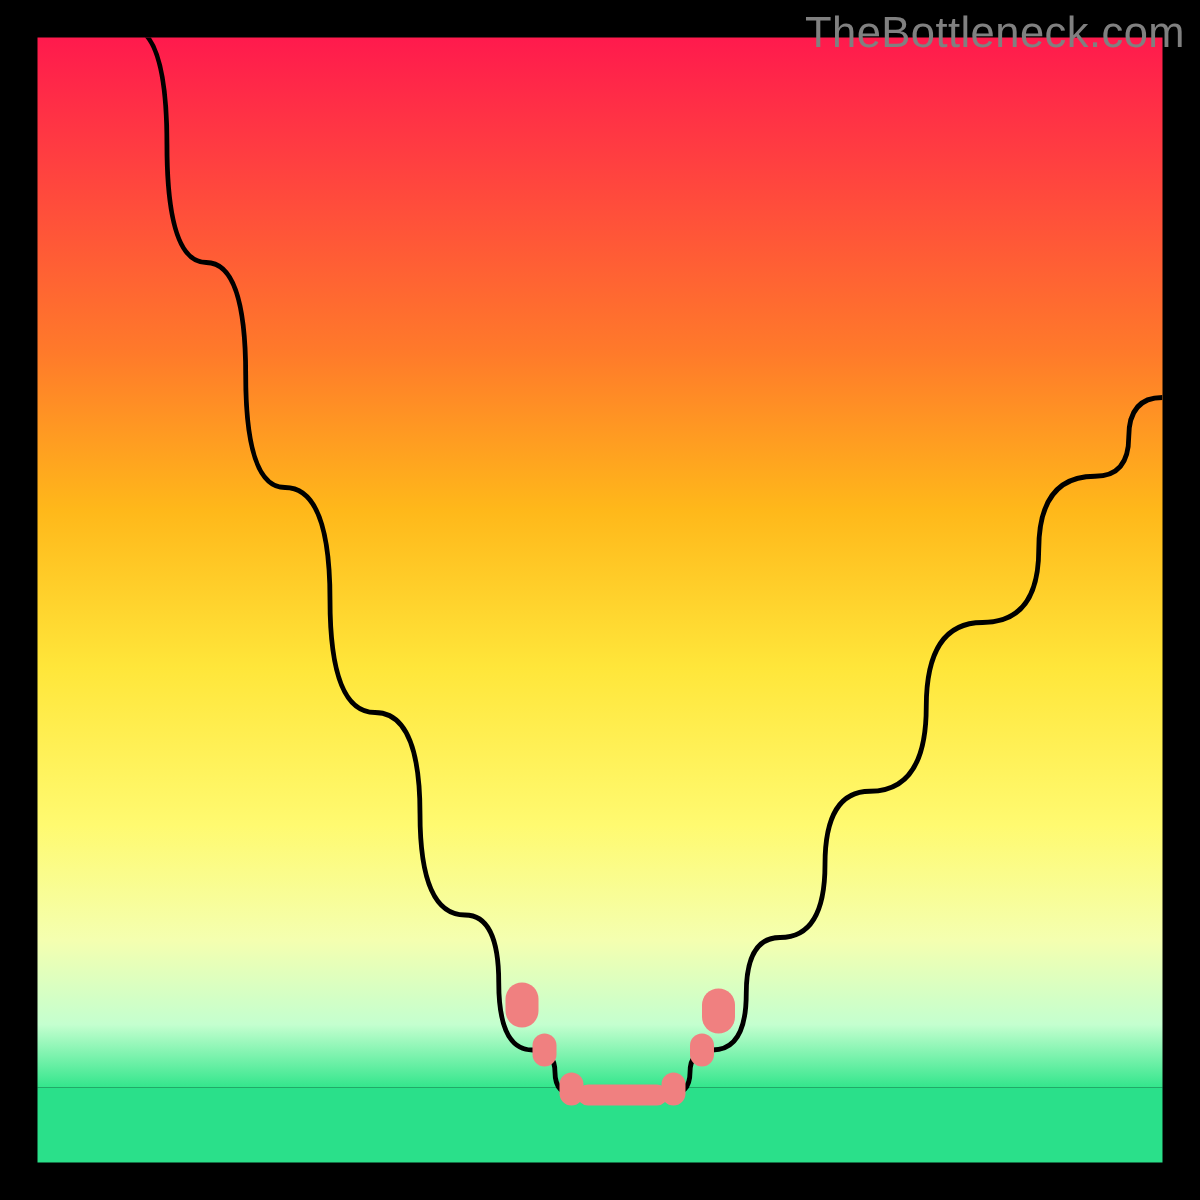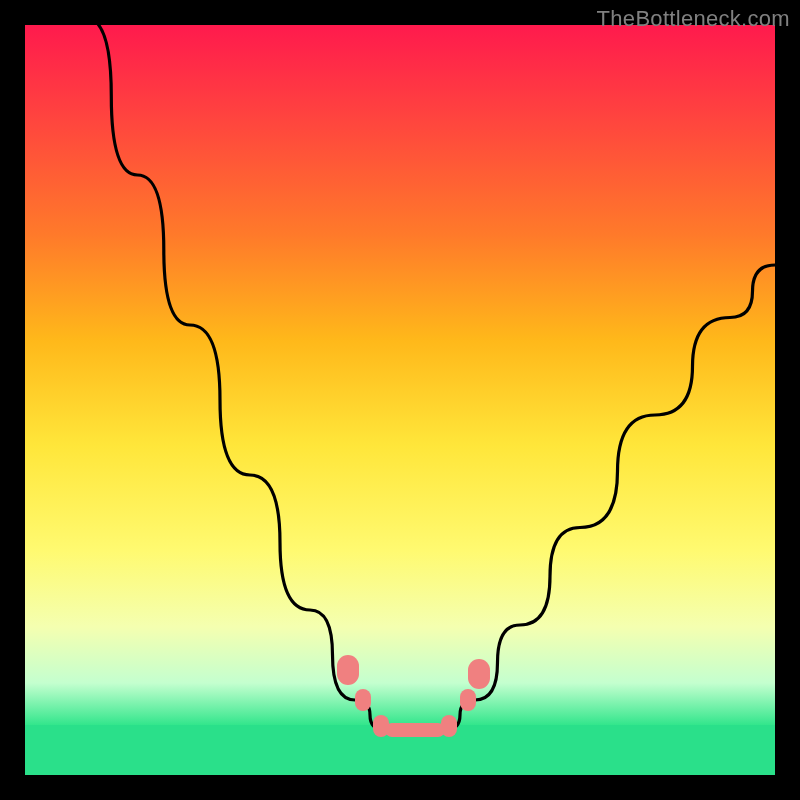--- a/index.html
+++ b/index.html
@@ -50,21 +50,21 @@
     left: 0; top: 0;
     width: 750px;
     height: 750px;
     pointer-events: none;
   }
   .watermark {
     position: absolute;
     top: 6px;
     right: 10px;
     color: #808080;
-    font-size: 22px;
+    font-size: 29px;
     font-weight: 400;
     letter-spacing: 0.3px;
     user-select: none;
   }
   .marker {
     position: absolute;
     width: 22px;
     height: 30px;
     background: #f08080;
     border-radius: 11px;

